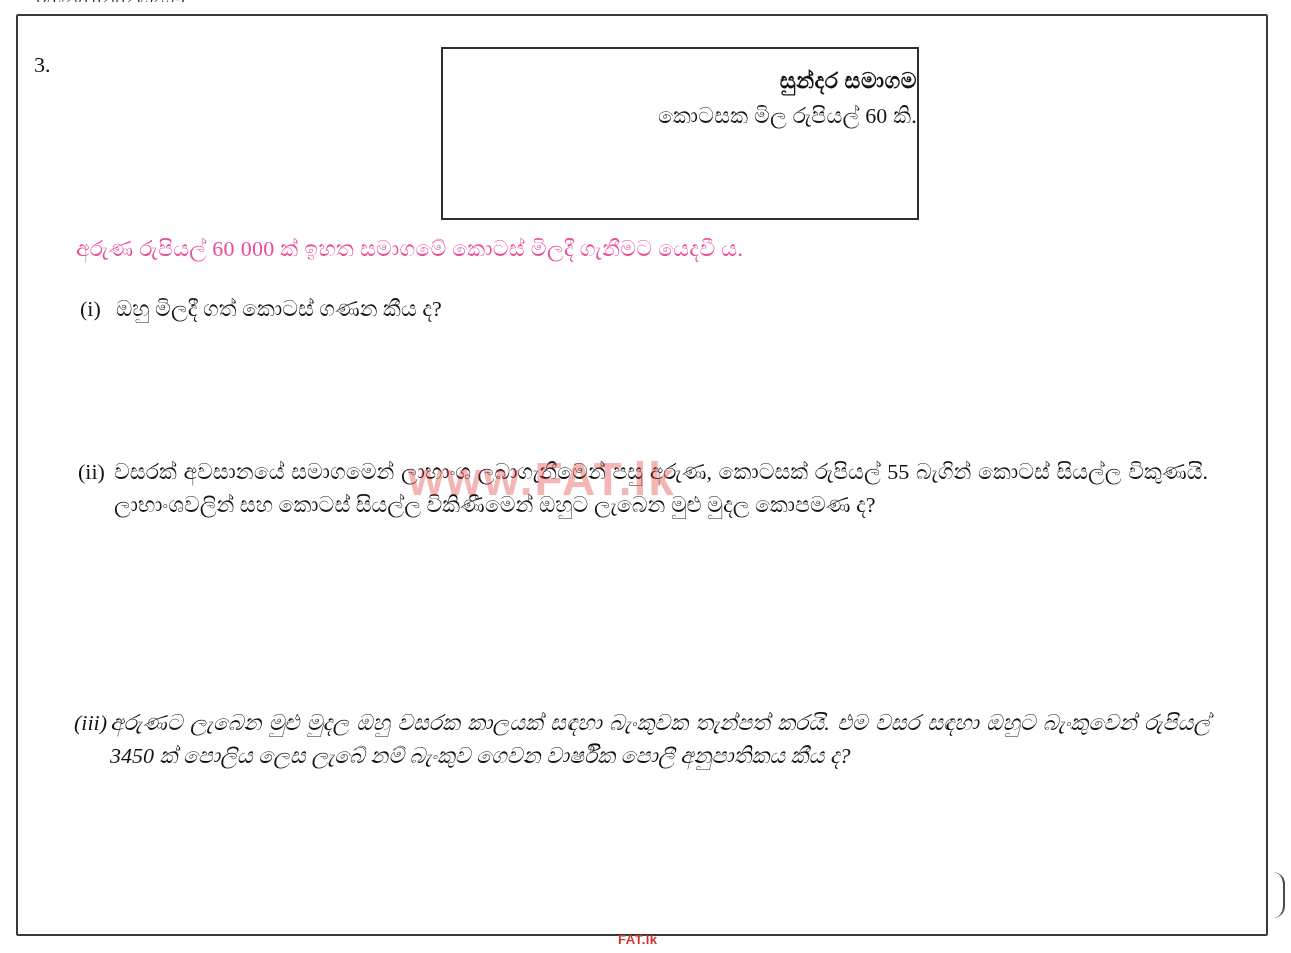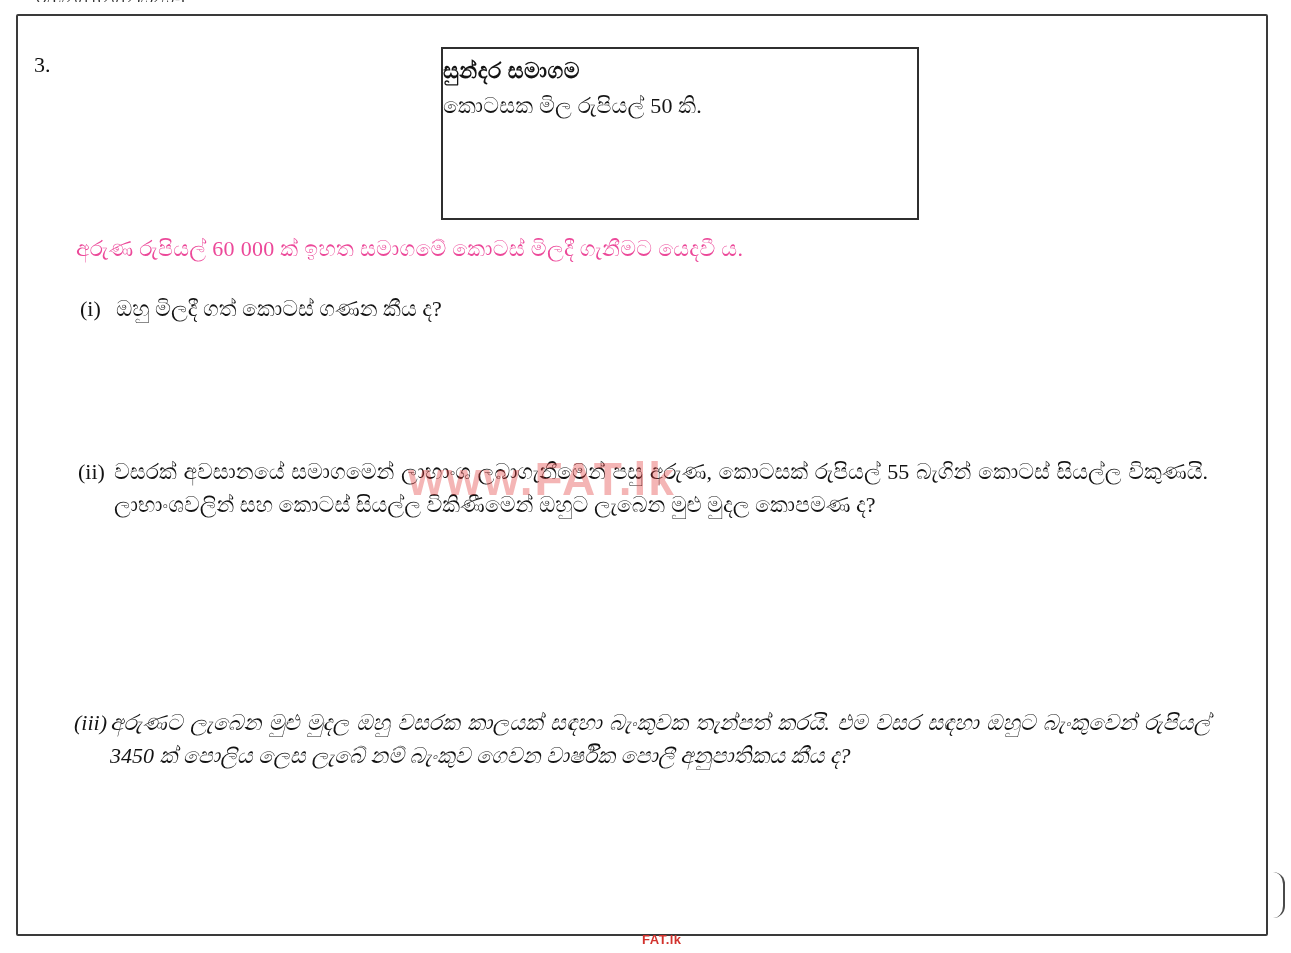--- a/index.html
+++ b/index.html
@@ -60,22 +60,22 @@
 
   
   .company-box {
     position: absolute;
     left: 441px;
     top: 47px;
     width: 478px;
     height: 173px;
     border: 2px solid #2f2f2f;
     box-sizing: border-box;
-    text-align: left;
-    padding-top: 4px;
+    text-align: right;
+    padding-top: 14px;
   }
   .company-box .line {
     font-size: 22px;
     line-height: 35px;
     color: #141414;
     letter-spacing: 0.2px;
   }
   .company-box .line.title {
     font-weight: bold;
     letter-spacing: 0.5px;
@@ -131,21 +131,20 @@
 
   .footer-mark {
     position: absolute;
     left: 618px;
     top: 932px;
     font-size: 13px;
     font-weight: bold;
     color: #d2322d;
     font-family: "Liberation Sans", sans-serif;
     letter-spacing: 0.5px;
-    margin-left: 24px;
   }
 
   
   .scan-curl {
     position: absolute;
     right: 6px;
     top: 872px;
     width: 14px;
     height: 46px;
     border-right: 2px solid #4a4a4a;
@@ -159,21 +158,21 @@
 <div class="scan-header">O/L/2011(2012)/32/S-I</div>
 
 <div class="page-frame">
   <div class="page-frame-inner-right"></div>
 </div>
 
 <div class="question-number">3.</div>
 
 <div class="company-box">
   <div class="line title">සුන්දර සමාගම</div>
-  <div class="line">කොටසක මිල රුපියල් 50 කි.</div>
+  <div class="line">කොටසක මිල රුපියල් 60 කි.</div>
 </div>
 
 <div class="intro-line">අරුණ රුපියල් 60 000 ක් ඉහත සමාගමේ කොටස් මිලදී ගැනීමට යෙදවී ය.</div>
 
 <div class="part part-i">
   <span class="marker">(i)</span>
   <span class="body">ඔහු මිලදී ගත් කොටස් ගණන කීය ද?</span>
 </div>
 
 <div class="part part-ii">

